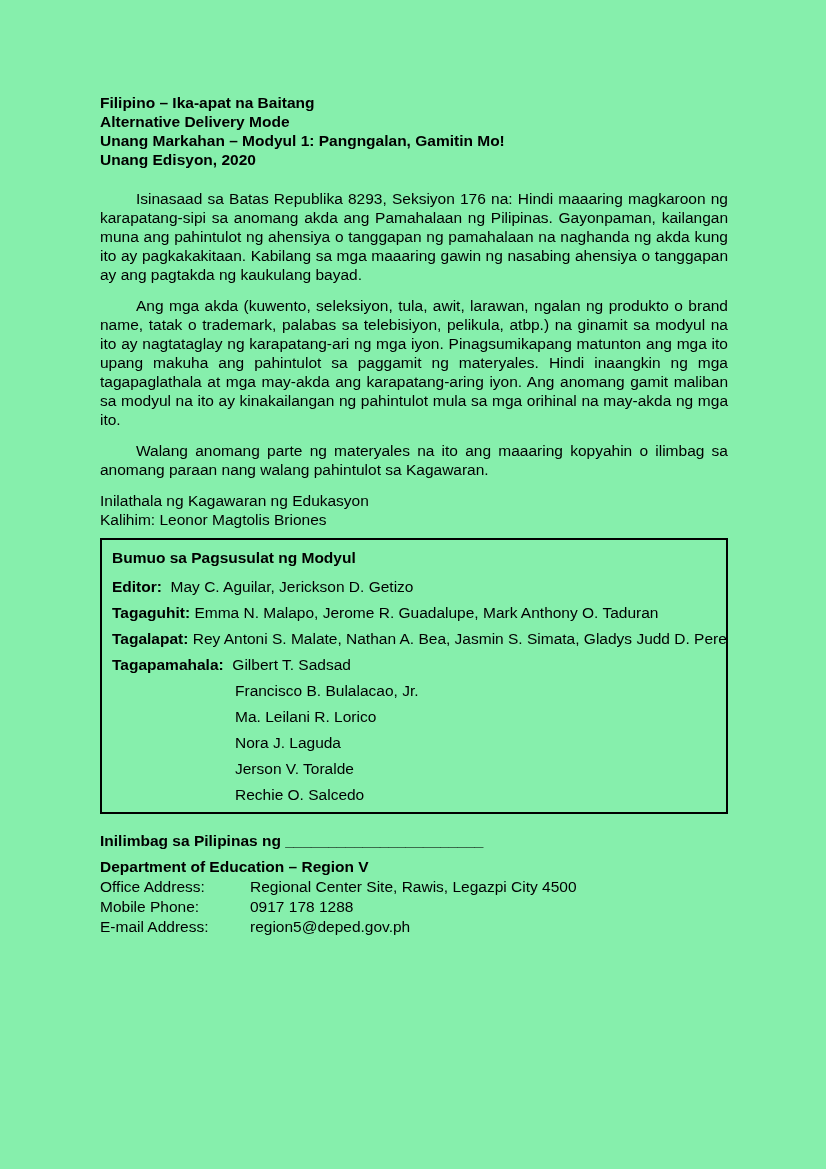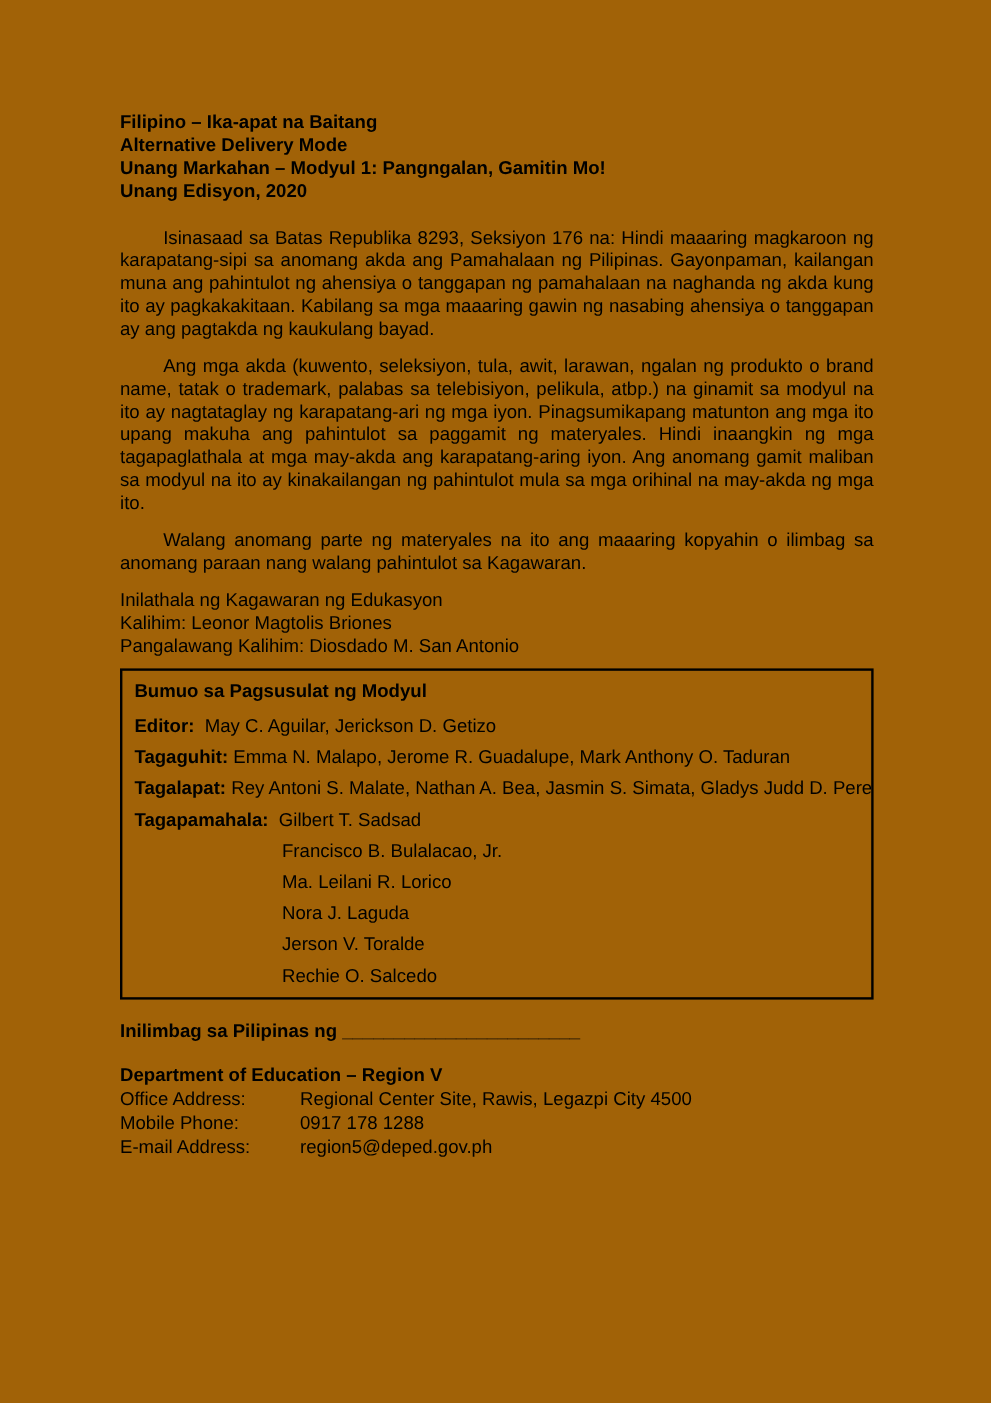--- a/index.html
+++ b/index.html
@@ -1,19 +1,19 @@
 <!DOCTYPE html>
 <html><head>
 <meta charset="utf-8">
 <style>
   html,body{margin:0;padding:0;background:#fff;}
   .page{
     position:relative;
     width:826px;height:1169px;
-    background:#a16207;
+    background:#86efac;
     font-family:"Liberation Sans","DejaVu Sans",sans-serif;
     color:#000;
     overflow:hidden;
   }
   .content{
     position:absolute;
     left:100px;top:93px;
     width:628px;
     font-size:15.5px;
     line-height:19px;
@@ -28,21 +28,21 @@
     border:2px solid #000;
     padding:8px 10px;
     overflow:hidden;
   }
   .credits-title{font-weight:bold;text-align:left;margin-bottom:10px;}
   .credit-row{margin-top:7px;white-space:nowrap;}
   .credit-label{font-weight:bold;}
   .credit-value{white-space:pre;}
   .more-name{margin-top:7px;margin-left:123px;white-space:nowrap;}
   .printed-line{margin-top:17px;font-weight:bold;white-space:nowrap;}
-  .contact-block{margin-top:18px;}
+  .contact-block{margin-top:7px;}
   .contact-org{font-weight:bold;white-space:nowrap;line-height:20px;}
   .contact-row{display:flex;line-height:20px;white-space:nowrap;}
   .contact-label{flex:0 0 150px;}
 </style>
 </head>
 <body>
 
 <div class="page">
   <div class="content">
 
@@ -53,21 +53,20 @@
       <div class="hdr-line">Unang Edisyon, 2020</div>
     </div>
 
     <div class="para first">Isinasaad sa Batas Republika 8293, Seksiyon 176 na: Hindi maaaring magkaroon ng karapatang-sipi sa anomang akda ang Pamahalaan ng Pilipinas. Gayonpaman, kailangan muna ang pahintulot ng ahensiya o tanggapan ng pamahalaan na naghanda ng akda kung ito ay pagkakakitaan. Kabilang sa mga maaaring gawin ng nasabing ahensiya o tanggapan ay ang pagtakda ng kaukulang bayad.</div>
     <div class="para">Ang mga akda (kuwento, seleksiyon, tula, awit, larawan, ngalan ng produkto o brand name, tatak o trademark, palabas sa telebisiyon, pelikula, atbp.) na ginamit sa modyul na ito ay nagtataglay ng karapatang-ari ng mga iyon. Pinagsumikapang matunton ang mga ito upang makuha ang pahintulot sa paggamit ng materyales. Hindi inaangkin ng mga tagapaglathala at mga may-akda ang karapatang-aring iyon. Ang anomang gamit maliban sa modyul na ito ay kinakailangan ng pahintulot mula sa mga orihinal na may-akda ng mga ito.</div>
     <div class="para">Walang anomang parte ng materyales na ito ang maaaring kopyahin o ilimbag sa anomang paraan nang walang pahintulot sa Kagawaran.</div>
 
     <div class="pub-block">
       <div class="pub-line">Inilathala ng Kagawaran ng Edukasyon</div>
       <div class="pub-line">Kalihim: Leonor Magtolis Briones</div>
-      <div class="pub-line">Pangalawang Kalihim: Diosdado M. San Antonio</div>
     </div>
 
     <div class="credits-box">
       <div class="credits-title">Bumuo sa Pagsusulat ng Modyul</div>
 
       <div class="credit-row">
         <span class="credit-label">Editor:</span>
         <span class="credit-value"> May C. Aguilar, Jerickson D. Getizo</span>
       </div>
       <div class="credit-row">

